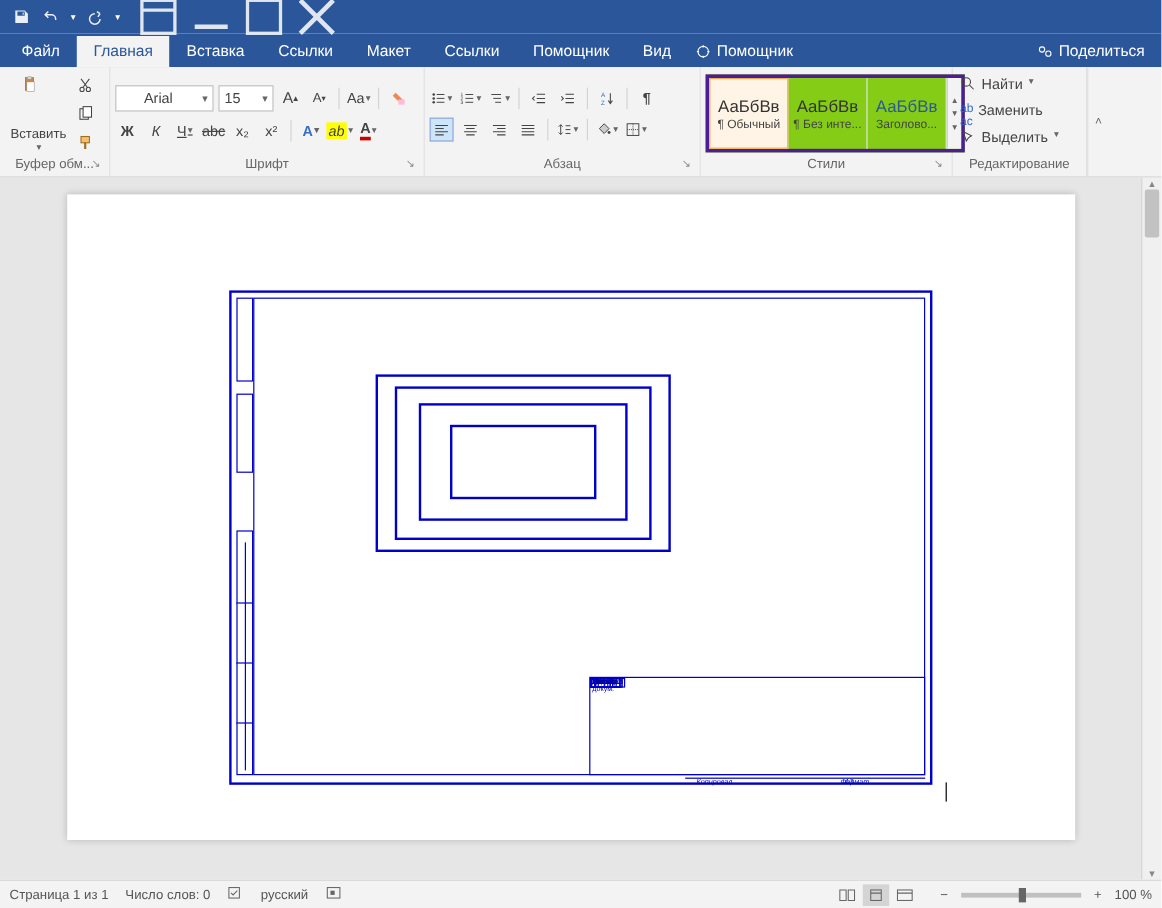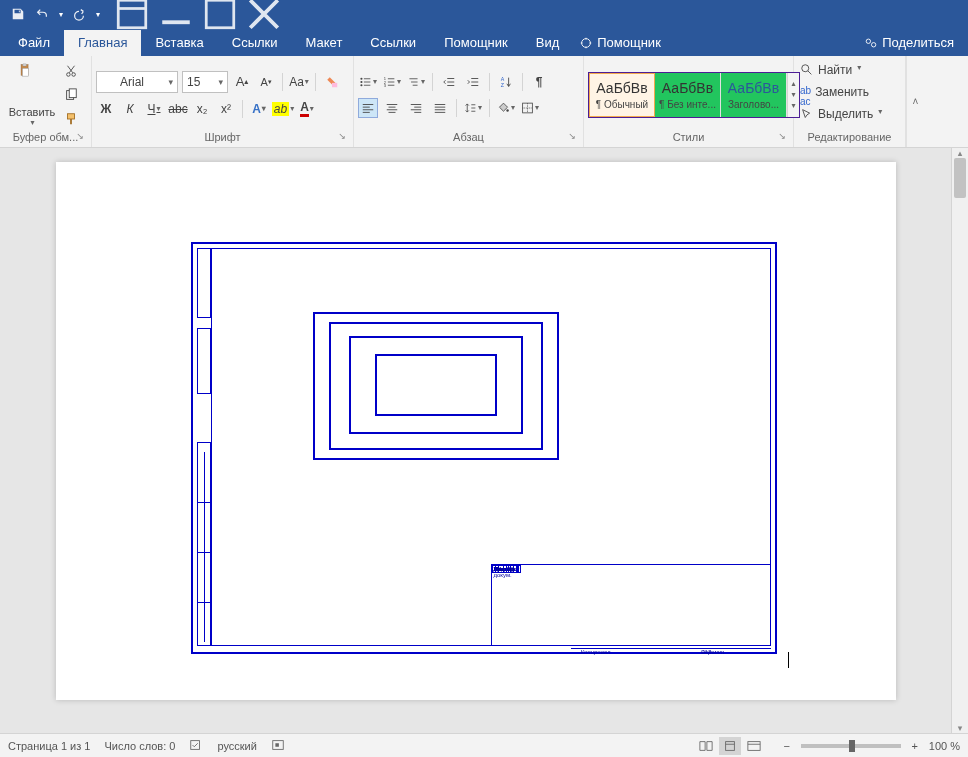--- a/index.html
+++ b/index.html
@@ -46,21 +46,21 @@
 .btn { width: 20px; height: 20px; display: flex; align-items: center; justify-content: center; font-size: 12px; color: #444; border: 1px solid transparent; }
 .btn.active { background: #cde6f7; border-color: #8faadc; }
 .sep { width: 1px; height: 18px; background: #d4d4d4; margin: 0 2px; }
 .dd-caret { font-size: 8px; color: #666; margin-left: 1px; }
 
 
 .para-group .rows { display: flex; flex-direction: column; gap: 6px; }
 
 
 .styles-group { width: 210px; }
-.styles-gallery { display: flex; border: 1px solid #4c1d95; background: #22c55e; height: 46px; }
+.styles-gallery { display: flex; border: 3px solid #4c1d95; background: #84cc16; height: 65px; }
 .style-item { width: 66px; border-right: 1px solid #e1e1e1; display: flex; flex-direction: column; align-items: center; justify-content: center; font-size: 10px; }
 .style-item.sel { border: 1px solid #f1a94e; background: #fff4e5; }
 .style-item .sample { font-size: 14px; color: #333; margin-bottom: 3px; }
 .style-item .sample.link { color: #2b579a; }
 .style-item .nm { text-align: center; line-height: 1.1; padding: 0 2px; overflow: hidden; white-space: nowrap; text-overflow: ellipsis; width: 100%; }
 .gallery-more { width: 12px; background: #f3f3f3; display: flex; flex-direction: column; align-items: center; justify-content: center; gap: 2px; border-left: 1px solid #d4d4d4; }
 .gallery-more div { font-size: 8px; color: #666; }
 
 
 .editing-group .col { display: flex; flex-direction: column; gap: 2px; }

